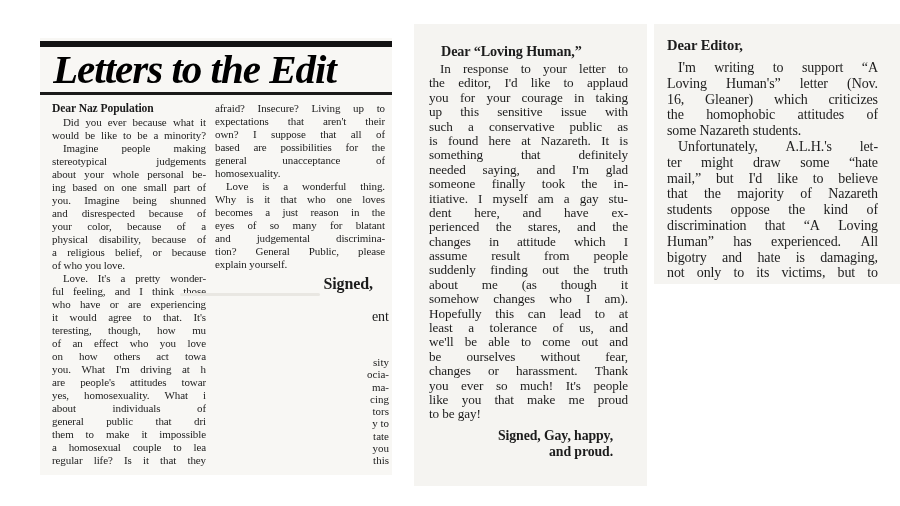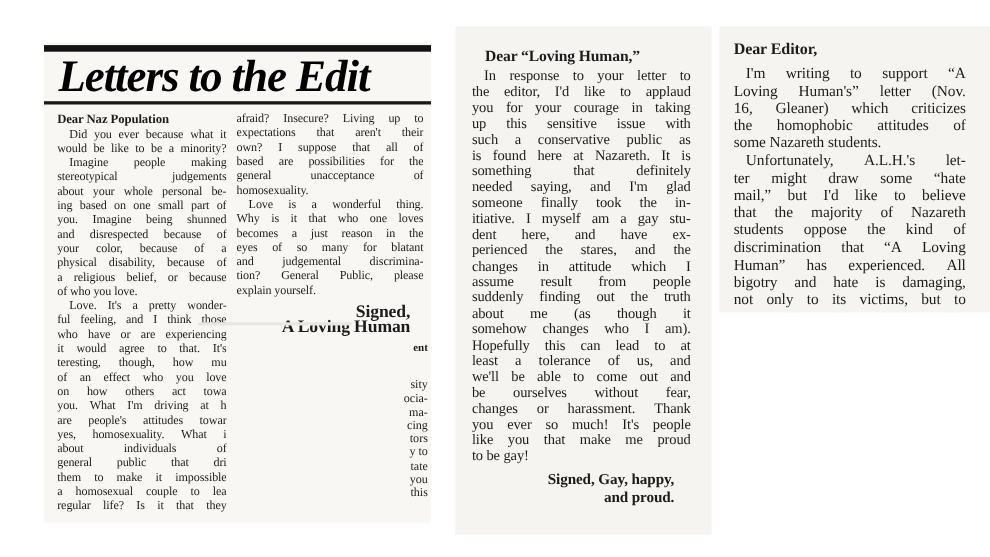--- a/index.html
+++ b/index.html
@@ -34,21 +34,21 @@
   #col1{position:absolute;left:12px;top:64px;width:154px;
         font-size:11px;letter-spacing:-0.1px;}
   #col1 .line{height:13px;line-height:13px;}
   #col1 .col-heading{height:14px;line-height:13px;font-size:11.6px;}
   #col2{position:absolute;left:175px;top:64px;width:170px;
         font-size:11px;letter-spacing:-0.1px;}
   #col2 .line{height:13px;line-height:13px;}
   #col2 .sig{margin-top:6px;padding-right:12px;font-size:16px;line-height:14px;}
   #fragments{position:absolute;right:3px;top:272px;width:70px;text-align:right;
         font-size:11px;}
-  #fragments .frag-headline{font-weight:bold;font-size:10px;height:14px;line-height:14px;margin-bottom:20px;}
+  #fragments .frag-headline{font-weight:normal;font-size:14px;height:14px;line-height:14px;margin-bottom:32px;}
   #fragments .line{height:12.3px;line-height:12.3px;display:block;}
   .smudge{position:absolute;background:#e9e7e2;border-radius:2px;}
 
   
   #mid-text{position:absolute;left:15px;top:19px;width:199px;
         font-size:13.2px;letter-spacing:-0.1px;}
   #mid-text .col-heading{font-size:14.2px;height:19px;line-height:16px;margin-left:12px;}
   #mid-text .line{height:14.4px;line-height:14.4px;}
   #mid-text .sig{margin-top:6px;padding-right:15px;font-size:13.8px;line-height:16px;}
 
@@ -328,21 +328,20 @@
         <div class="line j">
           <span>tion?</span>
           <span>General</span>
           <span>Public,</span>
           <span>please</span>
         </div>
         <div class="line">explain yourself.</div>
       </div>
     <div class="sig">
         <div class="sig-line">Signed,</div>
-        <div class="sig-line">A Loving Human</div>
       </div>
   </div>
 
   <div id="fragments">
     <div class="frag-headline">ent</div>
     <div>
         <div class="line">sity</div>
         <div class="line">ocia-</div>
         <div class="line">ma-</div>
         <div class="line">cing</div>

